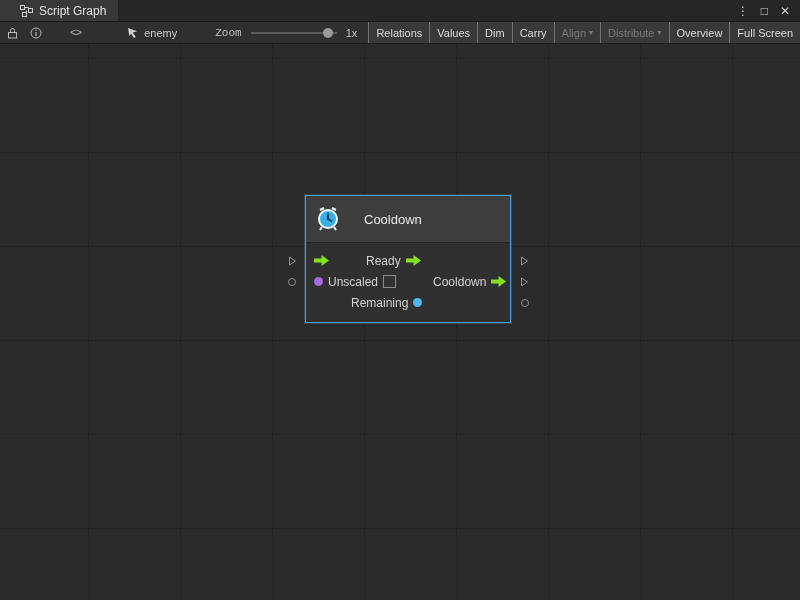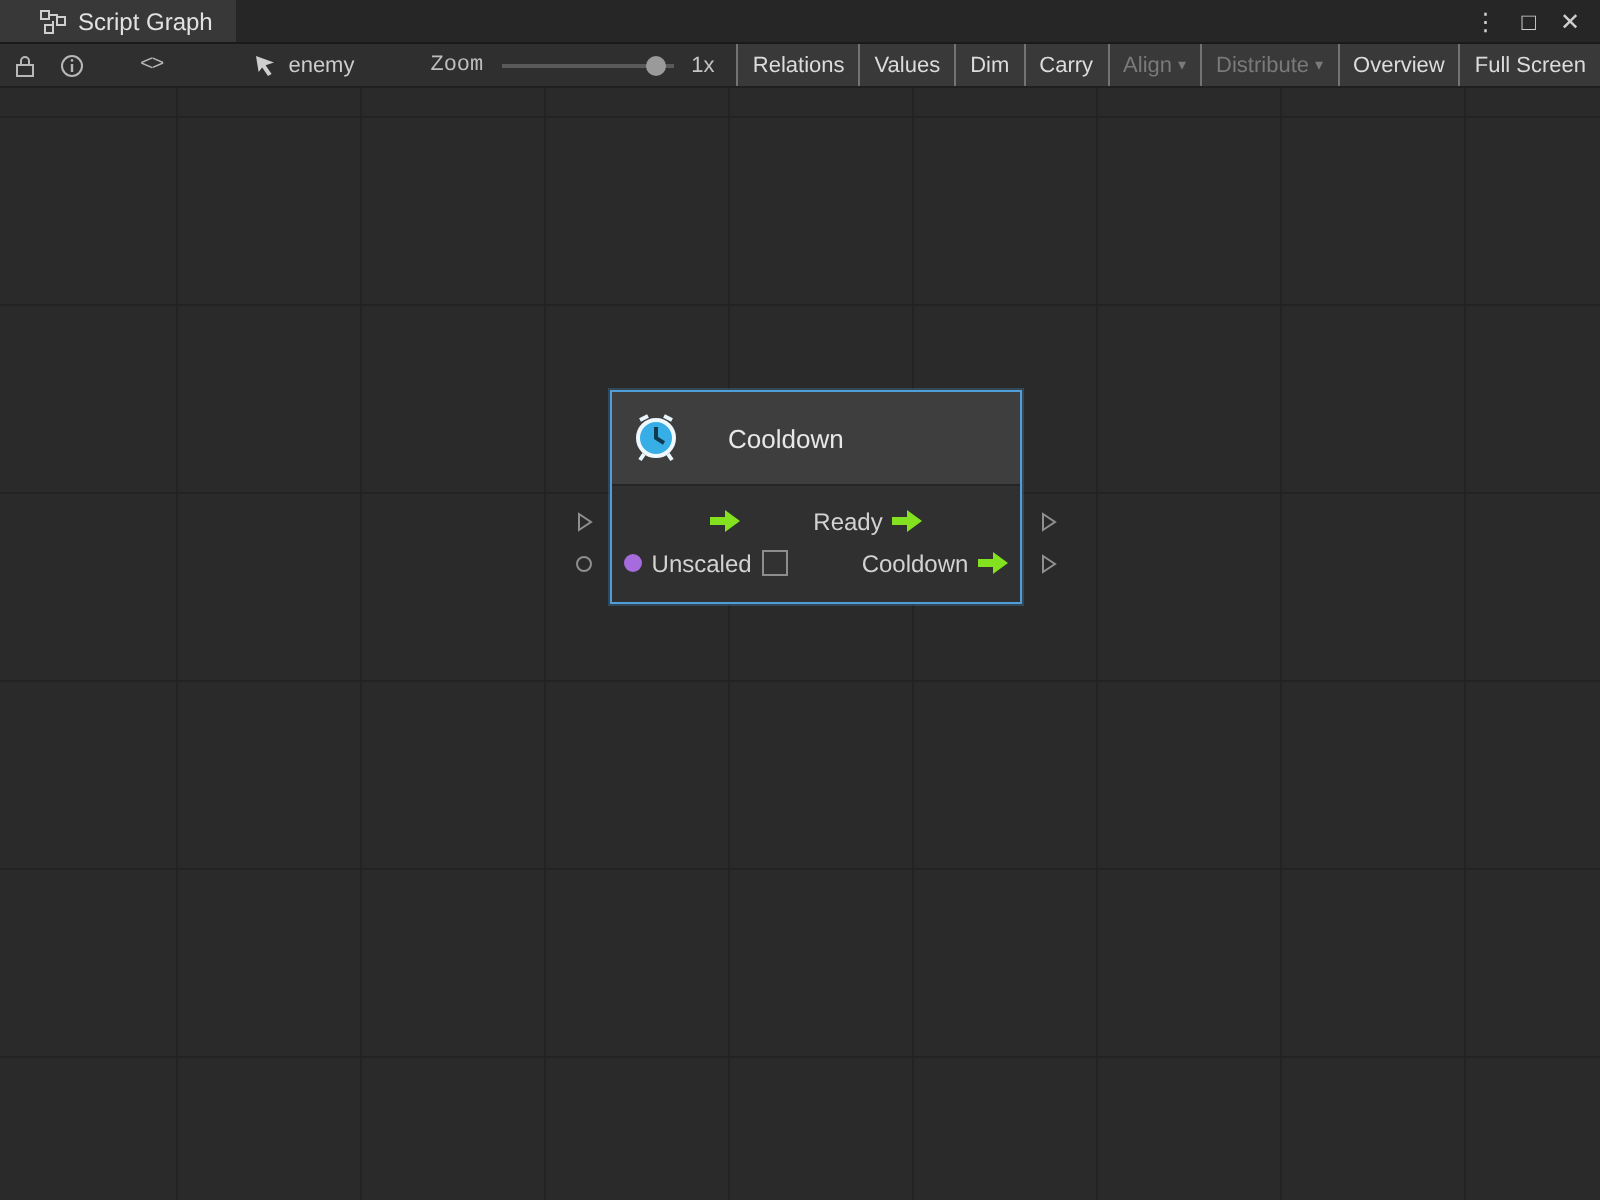--- a/index.html
+++ b/index.html
@@ -36,21 +36,21 @@
     background-position:-4px 14px; }
 
   
   .node { position:absolute; left:305px; top:151px; width:206px;
     border:1px solid var(--node_border,#4f9eda);
     box-shadow:0 0 0 1px rgba(79,158,218,.25);
     background:#303030; }
   .node-header { height:47px; background:#3e3e3e; display:flex; align-items:center; gap:24px; padding:12px 10px; border-bottom:1px solid #262626; }
   .node-title { font-size:13px; color:#e8e8e8; }
   .node-body { padding:7px 0 9px 0; }
-  .row { height:21px; display:flex; align-items:center; justify-content:center; padding:0 8px; position:relative; font-size:12px; color:#d2d2d2;gap:37px; }
+  .row { height:21px; display:flex; align-items:center; justify-content:flex-start; padding:0 8px; position:relative; font-size:12px; color:#d2d2d2;gap:37px; }
   .in, .out { display:flex; align-items:center; gap:5px; }
   .dot { width:9px; height:9px; border-radius:50%; display:inline-block; }
   .dot.float { background:var(--float,#4cb9f0); }
   .dot.bool { background:var(--bool,#a66bdc); }
   .mini-field { min-width:15px; height:15px; background:#1c1c1c; border:1px solid #909090; color:#f0f0f0; font-size:11px; line-height:13px; text-align:center; padding:0 2px; }
   .mini-check { width:13px; height:13px; background:#323232; border:1px solid #8d8d8d; display:inline-block; }
   .ext { position:absolute; top:50%; transform:translateY(-50%); display:flex; align-items:center; }
   .ext.left { left:-18px; }
   .ext.right { right:-19px; }
   .ext-circle { width:8px; height:8px; border:1px solid #8f8f8f; border-radius:50%; display:inline-block; }
@@ -194,17 +194,27 @@
               <path d="M0 3.5h7.5V0L15 5.5 7.5 11V7.5H0z" style="fill:var(--flow)"></path>
             </svg>
         </div>
         <span class="ext right">
           <svg width="9" height="11" viewBox="0 0 9 11">
               <path d="M1.5 1.5 L7.5 5.5 L1.5 9.5 Z" fill="none" stroke="#909090"></path>
             </svg>
         </span>
       </div>
 
+      <div class="row">
+        <div class="in"></div>
+        <div class="out">
+          <span>Remaining</span>
+          <span class="dot float"></span>
+        </div>
+        <span class="ext right">
+            <span class="ext-circle"></span>
+          </span>
+      </div>
 
 
     </div>
   </div>
 </div>
 
 </body></html>

